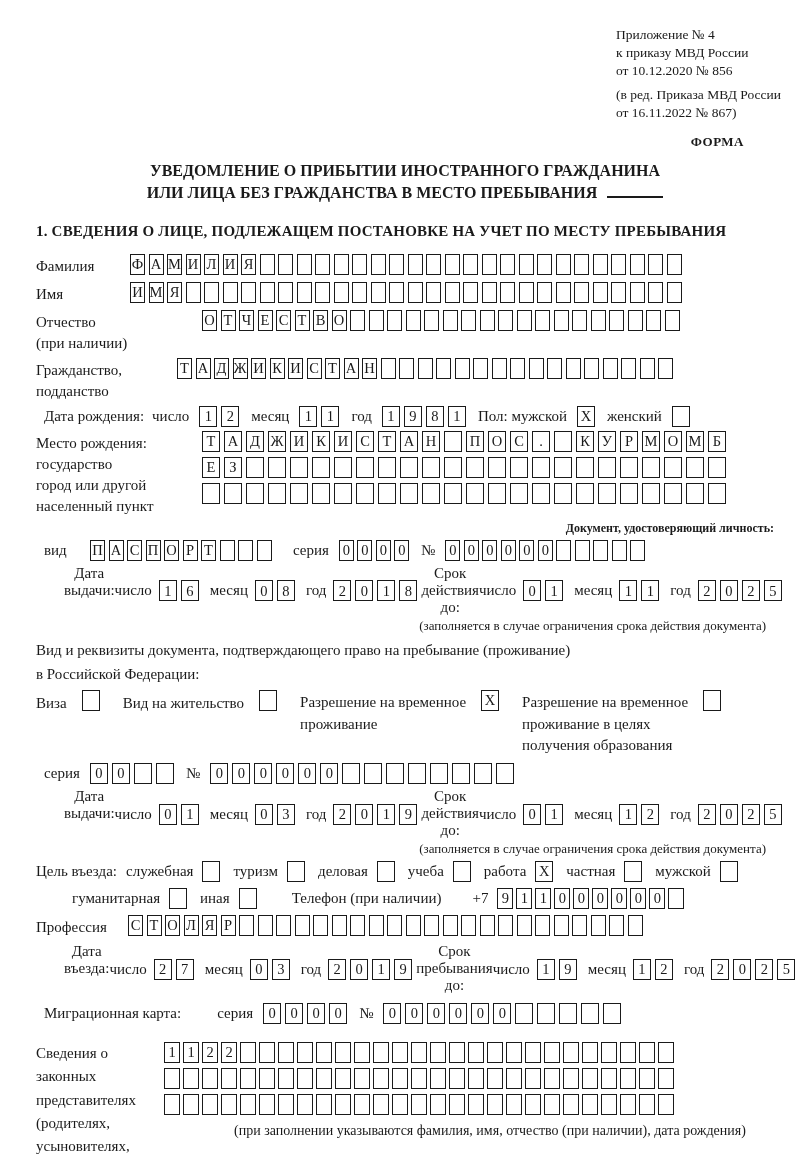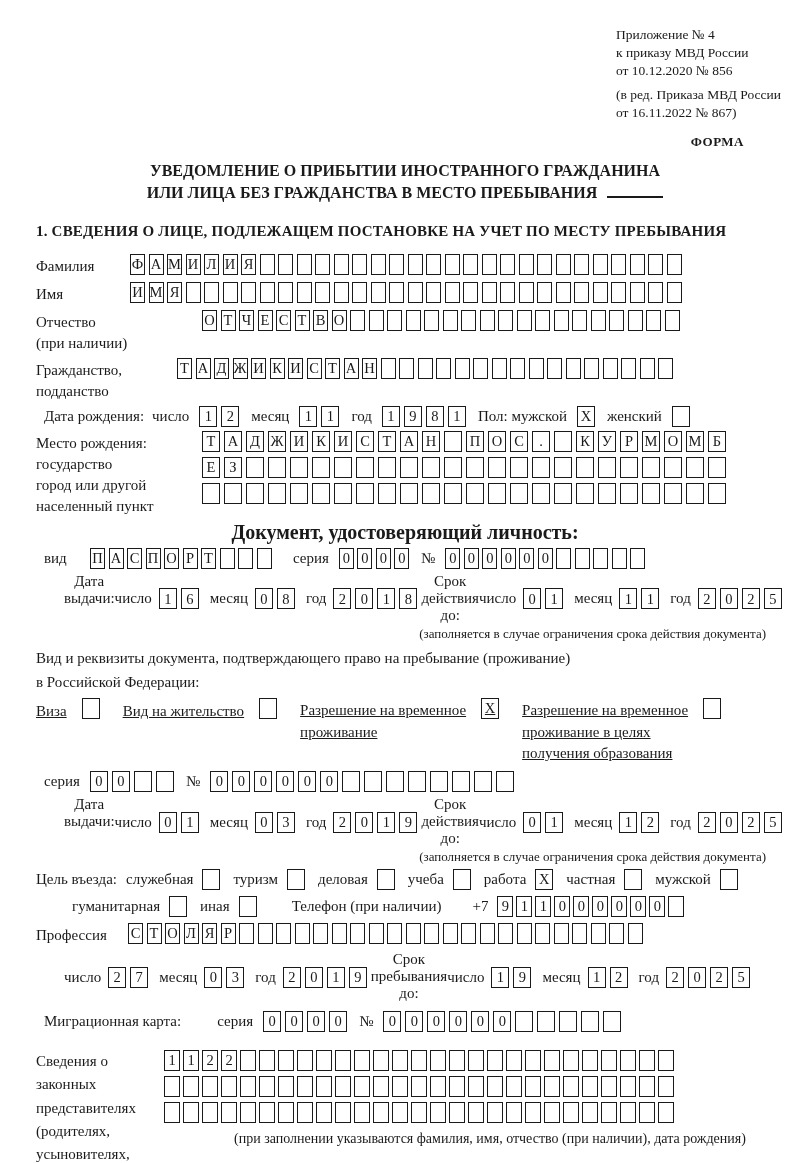--- a/index.html
+++ b/index.html
@@ -31,30 +31,30 @@
     display:inline-flex; align-items:center; justify-content:center;
     font-size:14.5px; flex:none; background:#fff; line-height:1;
   }
   .bw .cell { width:18px; margin-right:4px; }
   .bc .cell { width:16px; margin-right:3px; }
   .stack .boxrow { display:flex; margin-bottom:5px; }
 
   .inline-row { display:flex; align-items:center; gap:8px; margin-bottom:4px;margin-left:8px; }
   .inline-row .boxrow { margin-left:2px; }
 
-  .center-heading { text-align:center; font-weight:bold; font-size:20px; margin:2px 0 4px 0; }
+  .center-heading { text-align:right; font-weight:bold; font-size:12px; margin:2px 0 4px 0; }
 
   .dates-row { display:flex; justify-content:space-between; padding:0 30px 0 28px; margin-top:2px; }
   .date-group { display:flex; flex-direction:row; }
   .date-caption { text-align:center; margin-bottom:1px; }
   .date-line { display:flex; align-items:center; gap:7px; }
   .note-right { text-align:right; font-size:13px; padding-right:8px; margin:1px 0 4px 0; }
 
   .para { line-height:1.6; }
-  .permits { display:flex; align-items:flex-start; gap:13px; margin-top:4px; margin-bottom:6px;text-decoration:underline; }
+  .permits { display:flex; align-items:flex-start; gap:13px; margin-top:4px; margin-bottom:6px; }
   .permits .lbl { line-height:26px; }
   .center-lbl { text-align:left; line-height:1.45; padding-top:2px; }
   .chk { margin-left:2px; }
 
   .purpose-row { display:flex; align-items:center; gap:9px; margin-bottom:6px; flex-wrap:nowrap; }
   .purpose-row2 { margin-left:36px; }
   .gap-l { margin-left:22px; }
 
   .rep-block { display:flex; margin-top:18px;gap:28px; }
   .rep-labels { width:100px; flex:none; line-height:1.55; }
@@ -627,20 +627,21 @@
         <span class="cell"></span>
         <span class="cell"></span>
         <span class="cell"></span>
         <span class="cell"></span>
         <span class="cell"></span>
       </span>
   </div>
 
   <div class="dates-row bw">
     <div class="date-group">
+      <div class="date-caption">Дата въезда:</div>
       <div class="date-line">
         <span>число</span>
         <span class="boxrow">
             <span class="cell">2</span>
             <span class="cell">7</span>
           </span>
         <span>месяц</span>
         <span class="boxrow">
             <span class="cell">0</span>
             <span class="cell">3</span>

